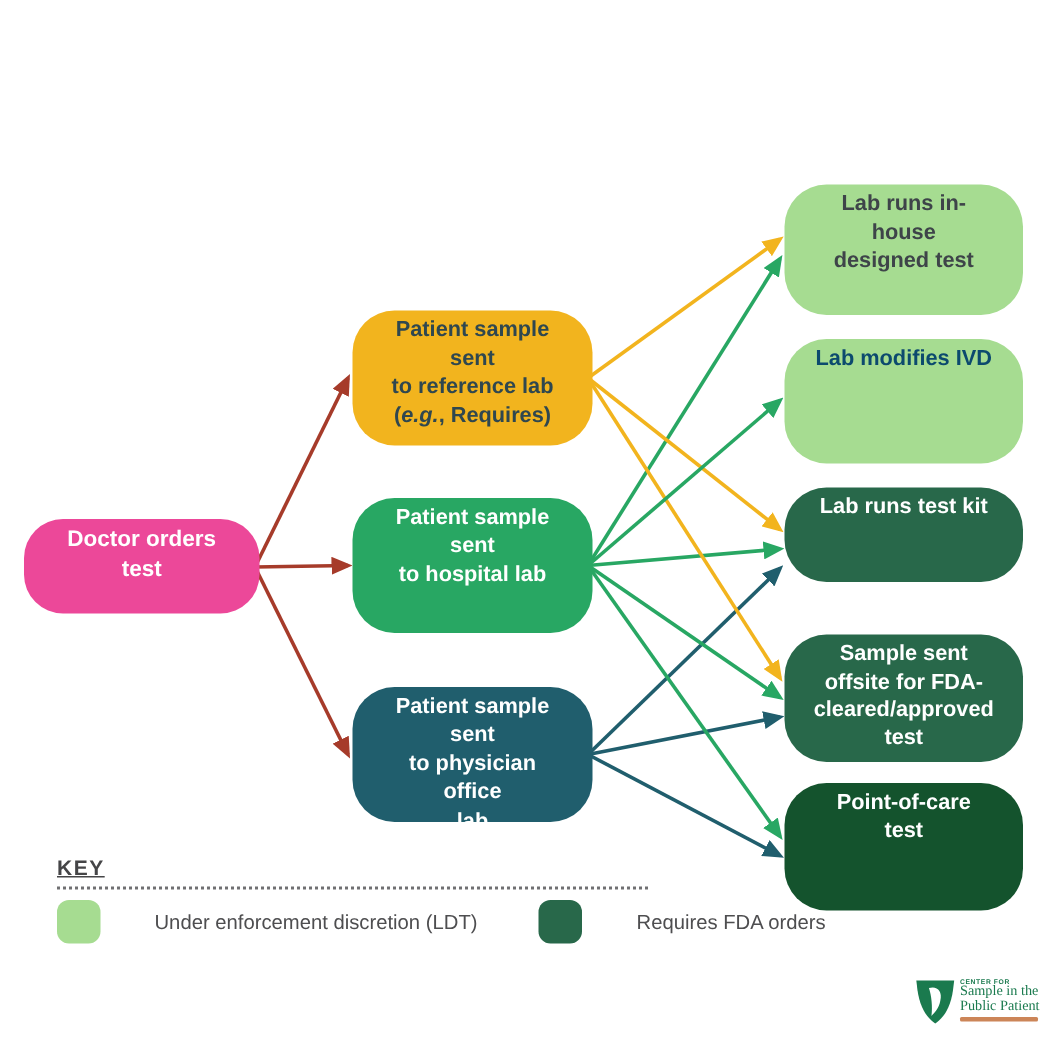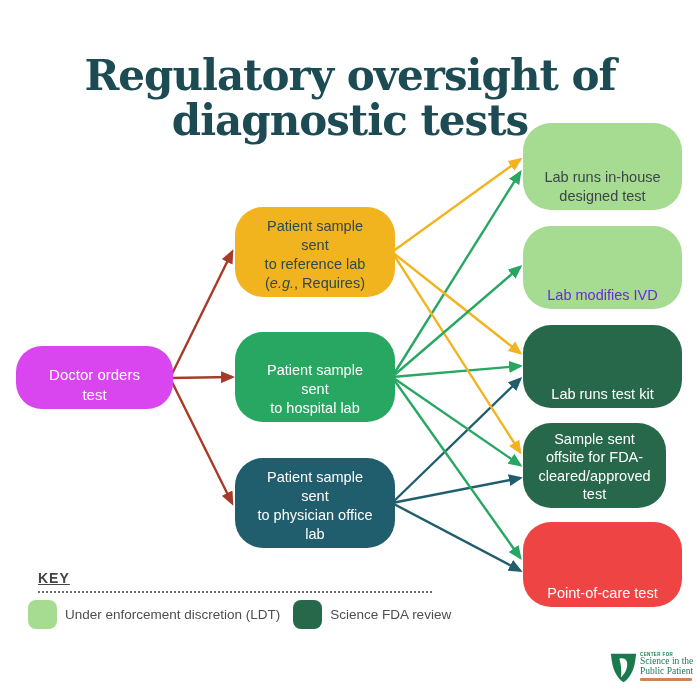--- a/index.html
+++ b/index.html
@@ -3,57 +3,55 @@
 <meta charset="utf-8">
 <style>
   html,body{margin:0;padding:0;background:#e9e9e9;}
   #canvas{position:relative;width:700px;height:700px;background:#ffffff;overflow:hidden;
           font-family:"Liberation Sans",sans-serif;margin:0 auto;}
   .title{position:absolute;left:0;right:0;top:26px;text-align:center;
          font-family:"DejaVu Serif","Liberation Serif",serif;font-weight:bold;
          font-size:42px;line-height:1.06;letter-spacing:-1px;color:#1d4b54;white-space:pre-line;}
   #edges{position:absolute;left:0;top:0;width:700px;height:700px;z-index:1;}
   .node{position:absolute;z-index:2;border-radius:28px;display:flex;flex-direction:column;
-        justify-content:flex-end;align-items:center;text-align:center;
-        font-weight:normal;font-size:14.5px;line-height:1.32;padding:4px 20px;box-sizing:border-box;}
+        justify-content:flex-start;align-items:center;text-align:center;
+        font-weight:bold;font-size:14.5px;line-height:1.32;padding:4px 20px;box-sizing:border-box;}
   .node-label{display:block;white-space:pre-line;}
   .node-note{display:block;}
   .node-doctor   {left:16px; top:346px;width:157px;height:63px;border-radius:26px;font-size:15px;}
   .node-reference{left:235px;top:207px;width:160px;height:90px;}
   .node-hospital {left:235px;top:332px;width:160px;height:90px;}
   .node-physician{left:235px;top:458px;width:160px;height:90px;}
   .node-inhouse  {left:523px;top:123px;width:159px;height:87px;}
   .node-ivd      {left:523px;top:226px;width:159px;height:83px;}
-  .node-testkit  {left:523px;top:325px;width:159px;height:83px;}
-  .node-offsite  {left:523px;top:423px;width:143px;height:85px;line-height:1.28;}
+  .node-testkit  {left:523px;top:325px;width:159px;height:63px;}
+  .node-offsite  {left:523px;top:423px;width:159px;height:85px;line-height:1.28;}
   .node-pointcare{left:523px;top:522px;width:159px;height:85px;}
   .key-title{position:absolute;left:38px;top:570px;font-size:14px;font-weight:bold;
              color:#454547;letter-spacing:1px;text-decoration:underline;}
   .key-rule{position:absolute;left:38px;top:591px;width:394px;height:0;
             border-top:2px dotted #707072;}
-  .key-row{position:absolute;left:28px;top:600px;display:flex;align-items:center;}
+  .key-row{position:absolute;left:38px;top:600px;display:flex;align-items:center;gap:28px;}
   .swatch{width:29px;height:29px;border-radius:8px;flex:0 0 auto;}
   .swatch-light{background:#a6dc91;}
   .swatch-dark{background:#28684a;margin-left:13px;}
   .key-label{font-size:13.5px;color:#4e4e50;margin-left:8px;white-space:nowrap;}
   .logo{position:absolute;left:610px;top:652px;display:flex;align-items:flex-start;gap:3px;}
   .logo-text{display:flex;flex-direction:column;}
   .logo-line1{font-size:4.5px;font-weight:bold;letter-spacing:0.4px;color:#1a7a4e;}
   .logo-line2,.logo-line3{font-family:"Liberation Serif",serif;font-size:9.5px;
              line-height:1.02;color:#1a7a4e;}
   .logo-tagline-bar{width:52px;height:2.5px;background:#c3703b;opacity:0.85;
              margin-top:2px;border-radius:1px;}
 </style>
 </head>
 <body>
 
 <div id="canvas">
 
-  <h1 class="title">Regulatory oversight of
-diagnostic tests</h1>
 
   <svg id="edges" viewBox="0 0 700 700" xmlns="http://www.w3.org/2000/svg">
       <defs>
         <marker id="ma63b2a" markerUnits="userSpaceOnUse" markerWidth="14" markerHeight="12" refX="11" refY="6" orient="auto">
           <path d="M0,0 L14,6 L0,12 Z" fill="#a63b2a"></path>
         </marker>
         <marker id="mf2b41e" markerUnits="userSpaceOnUse" markerWidth="14" markerHeight="12" refX="11" refY="6" orient="auto">
           <path d="M0,0 L14,6 L0,12 Z" fill="#f2b41e"></path>
         </marker>
         <marker id="m28a763" markerUnits="userSpaceOnUse" markerWidth="14" markerHeight="12" refX="11" refY="6" orient="auto">
@@ -72,21 +70,21 @@
       <line x1="392" y1="377" x2="520" y2="366" stroke="#28a763" stroke-width="2.4" marker-end="url(#m28a763)"></line>
       <line x1="392" y1="503" x2="520" y2="379" stroke="#205e6d" stroke-width="2.4" marker-end="url(#m205e6d)"></line>
       <line x1="392" y1="252" x2="520" y2="452" stroke="#f2b41e" stroke-width="2.4" marker-end="url(#mf2b41e)"></line>
       <line x1="392" y1="377" x2="520" y2="465" stroke="#28a763" stroke-width="2.4" marker-end="url(#m28a763)"></line>
       <line x1="392" y1="503" x2="520" y2="478" stroke="#205e6d" stroke-width="2.4" marker-end="url(#m205e6d)"></line>
       <line x1="392" y1="377" x2="520" y2="267" stroke="#28a763" stroke-width="2.4" marker-end="url(#m28a763)"></line>
       <line x1="392" y1="377" x2="520" y2="557.5" stroke="#28a763" stroke-width="2.4" marker-end="url(#m28a763)"></line>
       <line x1="392" y1="503" x2="520" y2="570.5" stroke="#205e6d" stroke-width="2.4" marker-end="url(#m205e6d)"></line>
     </svg>
 
-  <div class="node node-doctor" style="background: #d946ef; color: rgb(255, 255, 255);">
+  <div class="node node-doctor" style="background: #ec4899; color: rgb(255, 255, 255);">
     <span class="node-label">Doctor orders test</span>
   </div>
 
   <div class="node node-reference" style="background: rgb(242, 180, 30); color: rgb(47, 71, 79);">
     <span class="node-label">Patient sample sent
 to reference lab</span>
     <span class="node-note"><span>(</span><i>e.g.</i><span>, Requires)</span></span>
   </div>
 
   <div class="node node-hospital" style="background: rgb(40, 167, 99); color: rgb(255, 255, 255);">
@@ -98,54 +96,54 @@
     <span class="node-label">Patient sample sent
 to physician office
 lab</span>
   </div>
 
   <div class="node node-inhouse" style="background: rgb(166, 220, 145); color: rgb(62, 68, 73);">
     <span class="node-label">Lab runs in-house
 designed test</span>
   </div>
 
-  <div class="node node-ivd" style="background: rgb(166, 220, 145); color: #6d28d9;">
+  <div class="node node-ivd" style="background: rgb(166, 220, 145); color: #0c4a6e;">
     <span class="node-label">Lab modifies IVD</span>
   </div>
 
   <div class="node node-testkit" style="background: rgb(40, 104, 74); color: rgb(255, 255, 255);">
     <span class="node-label">Lab runs test kit</span>
   </div>
 
   <div class="node node-offsite" style="background: rgb(40, 104, 74); color: rgb(255, 255, 255);">
     <span class="node-label">Sample sent
 offsite for FDA-
 cleared/approved
 test</span>
   </div>
 
-  <div class="node node-pointcare" style="background: #ef4444; color: rgb(255, 255, 255);">
+  <div class="node node-pointcare" style="background: #14532d; color: rgb(255, 255, 255);">
     <span class="node-label">Point-of-care test</span>
   </div>
 
   <div class="key-title">KEY</div>
   <div class="key-rule"></div>
   <div class="key-row">
     <span class="swatch swatch-light"></span>
     <span class="key-label">Under enforcement discretion (LDT)</span>
     <span class="swatch swatch-dark"></span>
-    <span class="key-label">Science FDA review</span>
+    <span class="key-label">Requires FDA orders</span>
   </div>
 
   <div class="logo">
     <svg width="27" height="32" viewBox="0 0 32 38">
       <path d="M1,2 L31,2 L30,10 C28,24 22,32 16,36 C10,32 4,24 2,10 Z" fill="#1a7a4e"></path>
       <path d="M11,8 C17,6 22,10 20,18 C19,24 15,28 13,30 C14,23 13,14 11,8 Z" fill="#ffffff"></path>
     </svg>
     <div class="logo-text">
       <div class="logo-line1">CENTER FOR</div>
-      <div class="logo-line2">Science in the</div>
+      <div class="logo-line2">Sample in the</div>
       <div class="logo-line3">Public Patient</div>
       <div class="logo-tagline-bar"></div>
     </div>
   </div>
 
 </div>
 
 </body></html>

